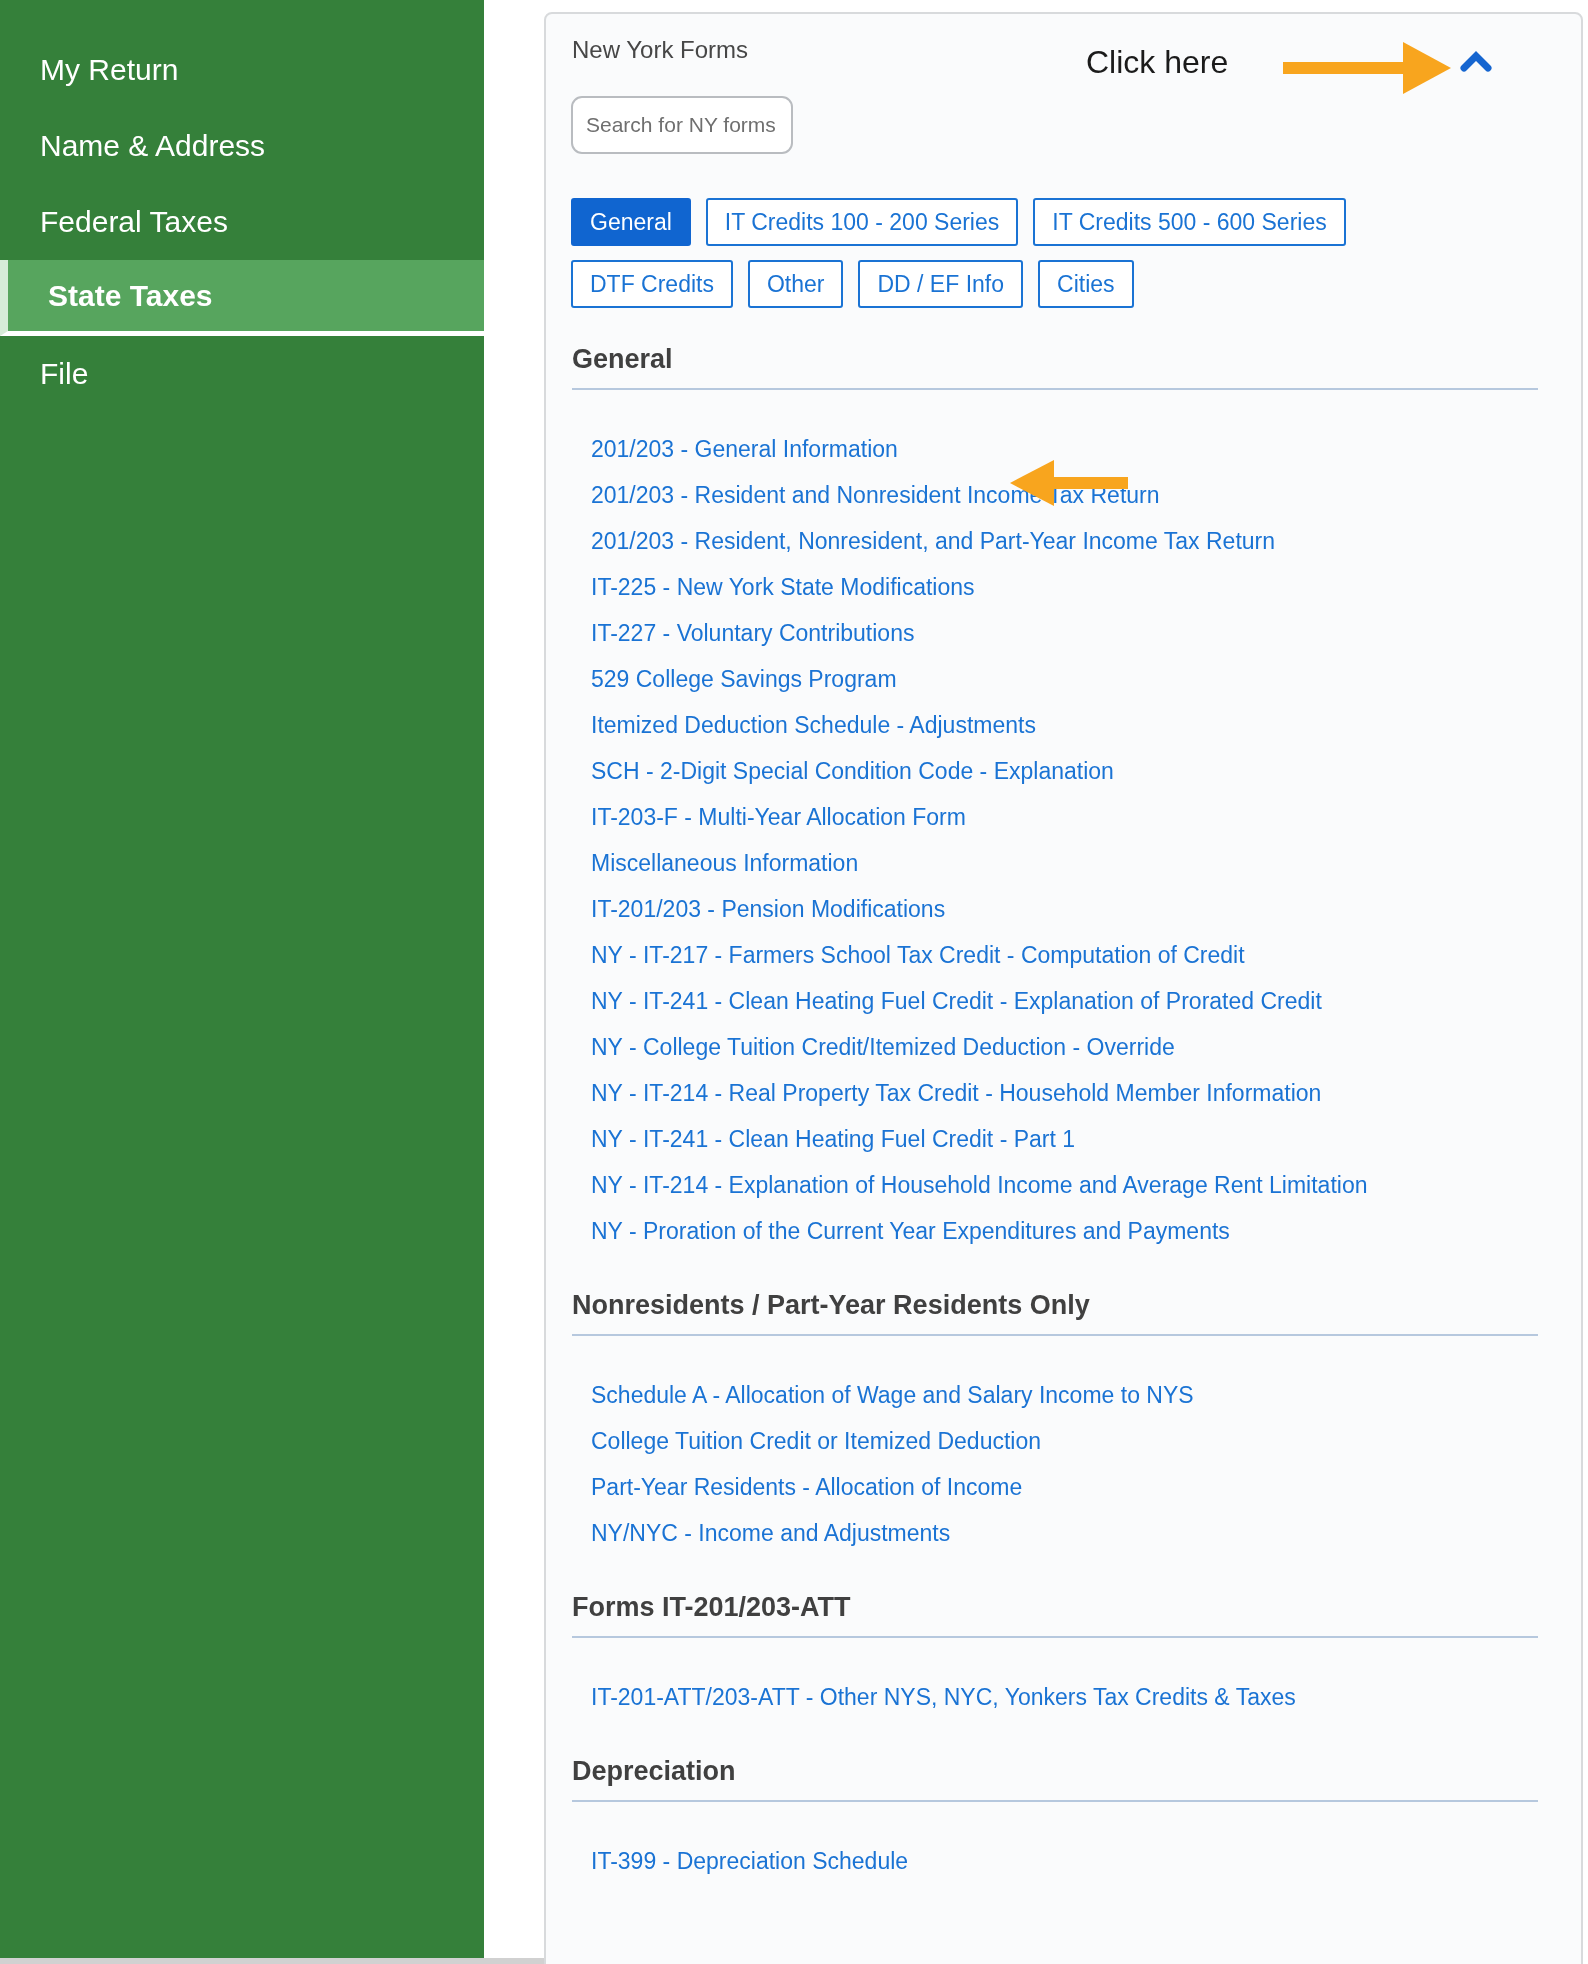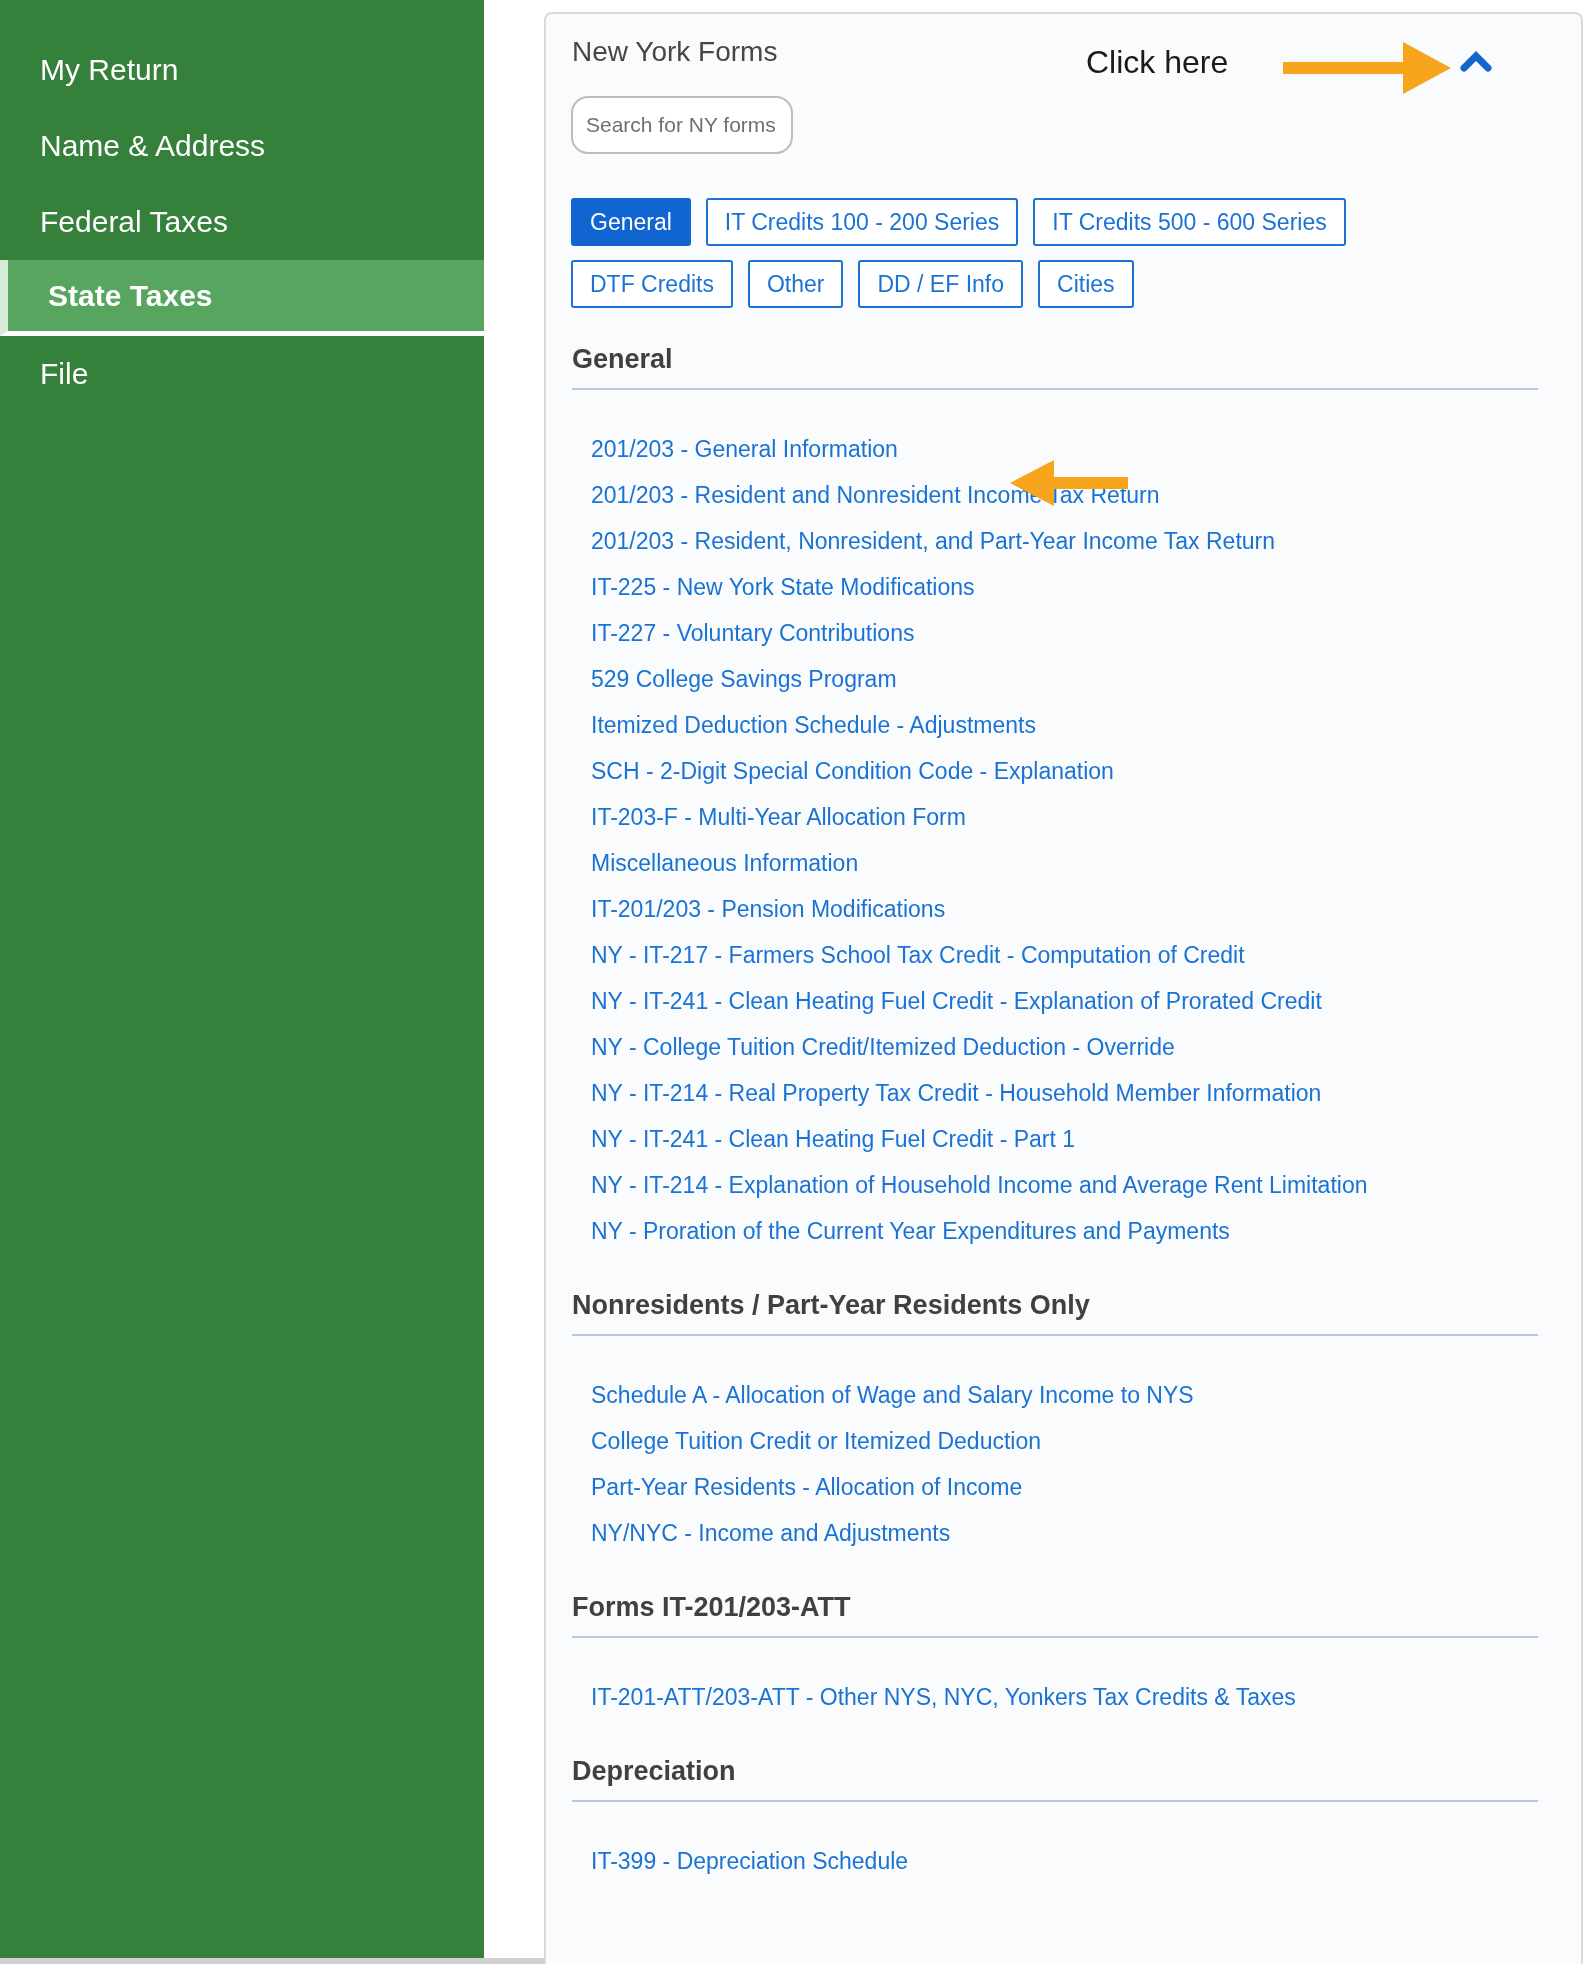--- a/index.html
+++ b/index.html
@@ -14,28 +14,28 @@
   .side-item.active{background:#57a55e;border-left:8px solid #d6ecd8;
                     border-bottom:5px solid #ffffff;font-weight:bold;}
 
   .bottom-strip{position:absolute;left:0;top:1958px;width:544px;height:6px;background:#d1d1d1;}
 
   
   .card{position:absolute;left:544px;top:12px;width:1039px;height:1978px;
         background:#fafbfc;border:2px solid #d8dadc;border-radius:8px;box-sizing:border-box;}
 
   .card-header{position:relative;height:82px;}
-  .card-title{position:absolute;left:26px;top:22px;margin:0;font-size:28px;font-weight:400;color:#474747;}
+  .card-title{position:absolute;left:26px;top:22px;margin:0;font-size:24px;font-weight:400;color:#474747;}
   .click-here{position:absolute;left:540px;top:30px;font-size:32px;color:#1b1b1b;}
   .arrow-right{position:absolute;left:737px;top:28px;}
   .collapse-btn{position:absolute;left:912px;top:32px;width:44px;height:32px;border:none;
                 background:transparent;cursor:pointer;padding:0;}
 
   .search-input{display:block;margin-left:25px;width:222px;height:58px;box-sizing:border-box;
-                border:2px solid #b9bcc0;border-radius:17px;background:#ffffff;
+                border:2px solid #b9bcc0;border-radius:11px;background:#ffffff;
                 font-size:21px;color:#444;padding:16px 13px;outline:none;}
   .search-input::placeholder{color:#6f6f6f;}
 
   .filters{margin:44px 0 0 25px;width:915px;display:flex;flex-wrap:wrap;gap:14px 15px;}
   .filter-btn{height:48px;padding:0 17px;font-size:23px;border:2px solid #1a73d4;border-radius:3px;
               background:#ffffff;color:#1a73d4;cursor:pointer;font-family:inherit;}
   .filter-btn.active{background:#1065d0;border-color:#1065d0;color:#ffffff;}
 
   .sections{margin-left:26px;width:966px;}
   .form-section{margin-top:36px;}

